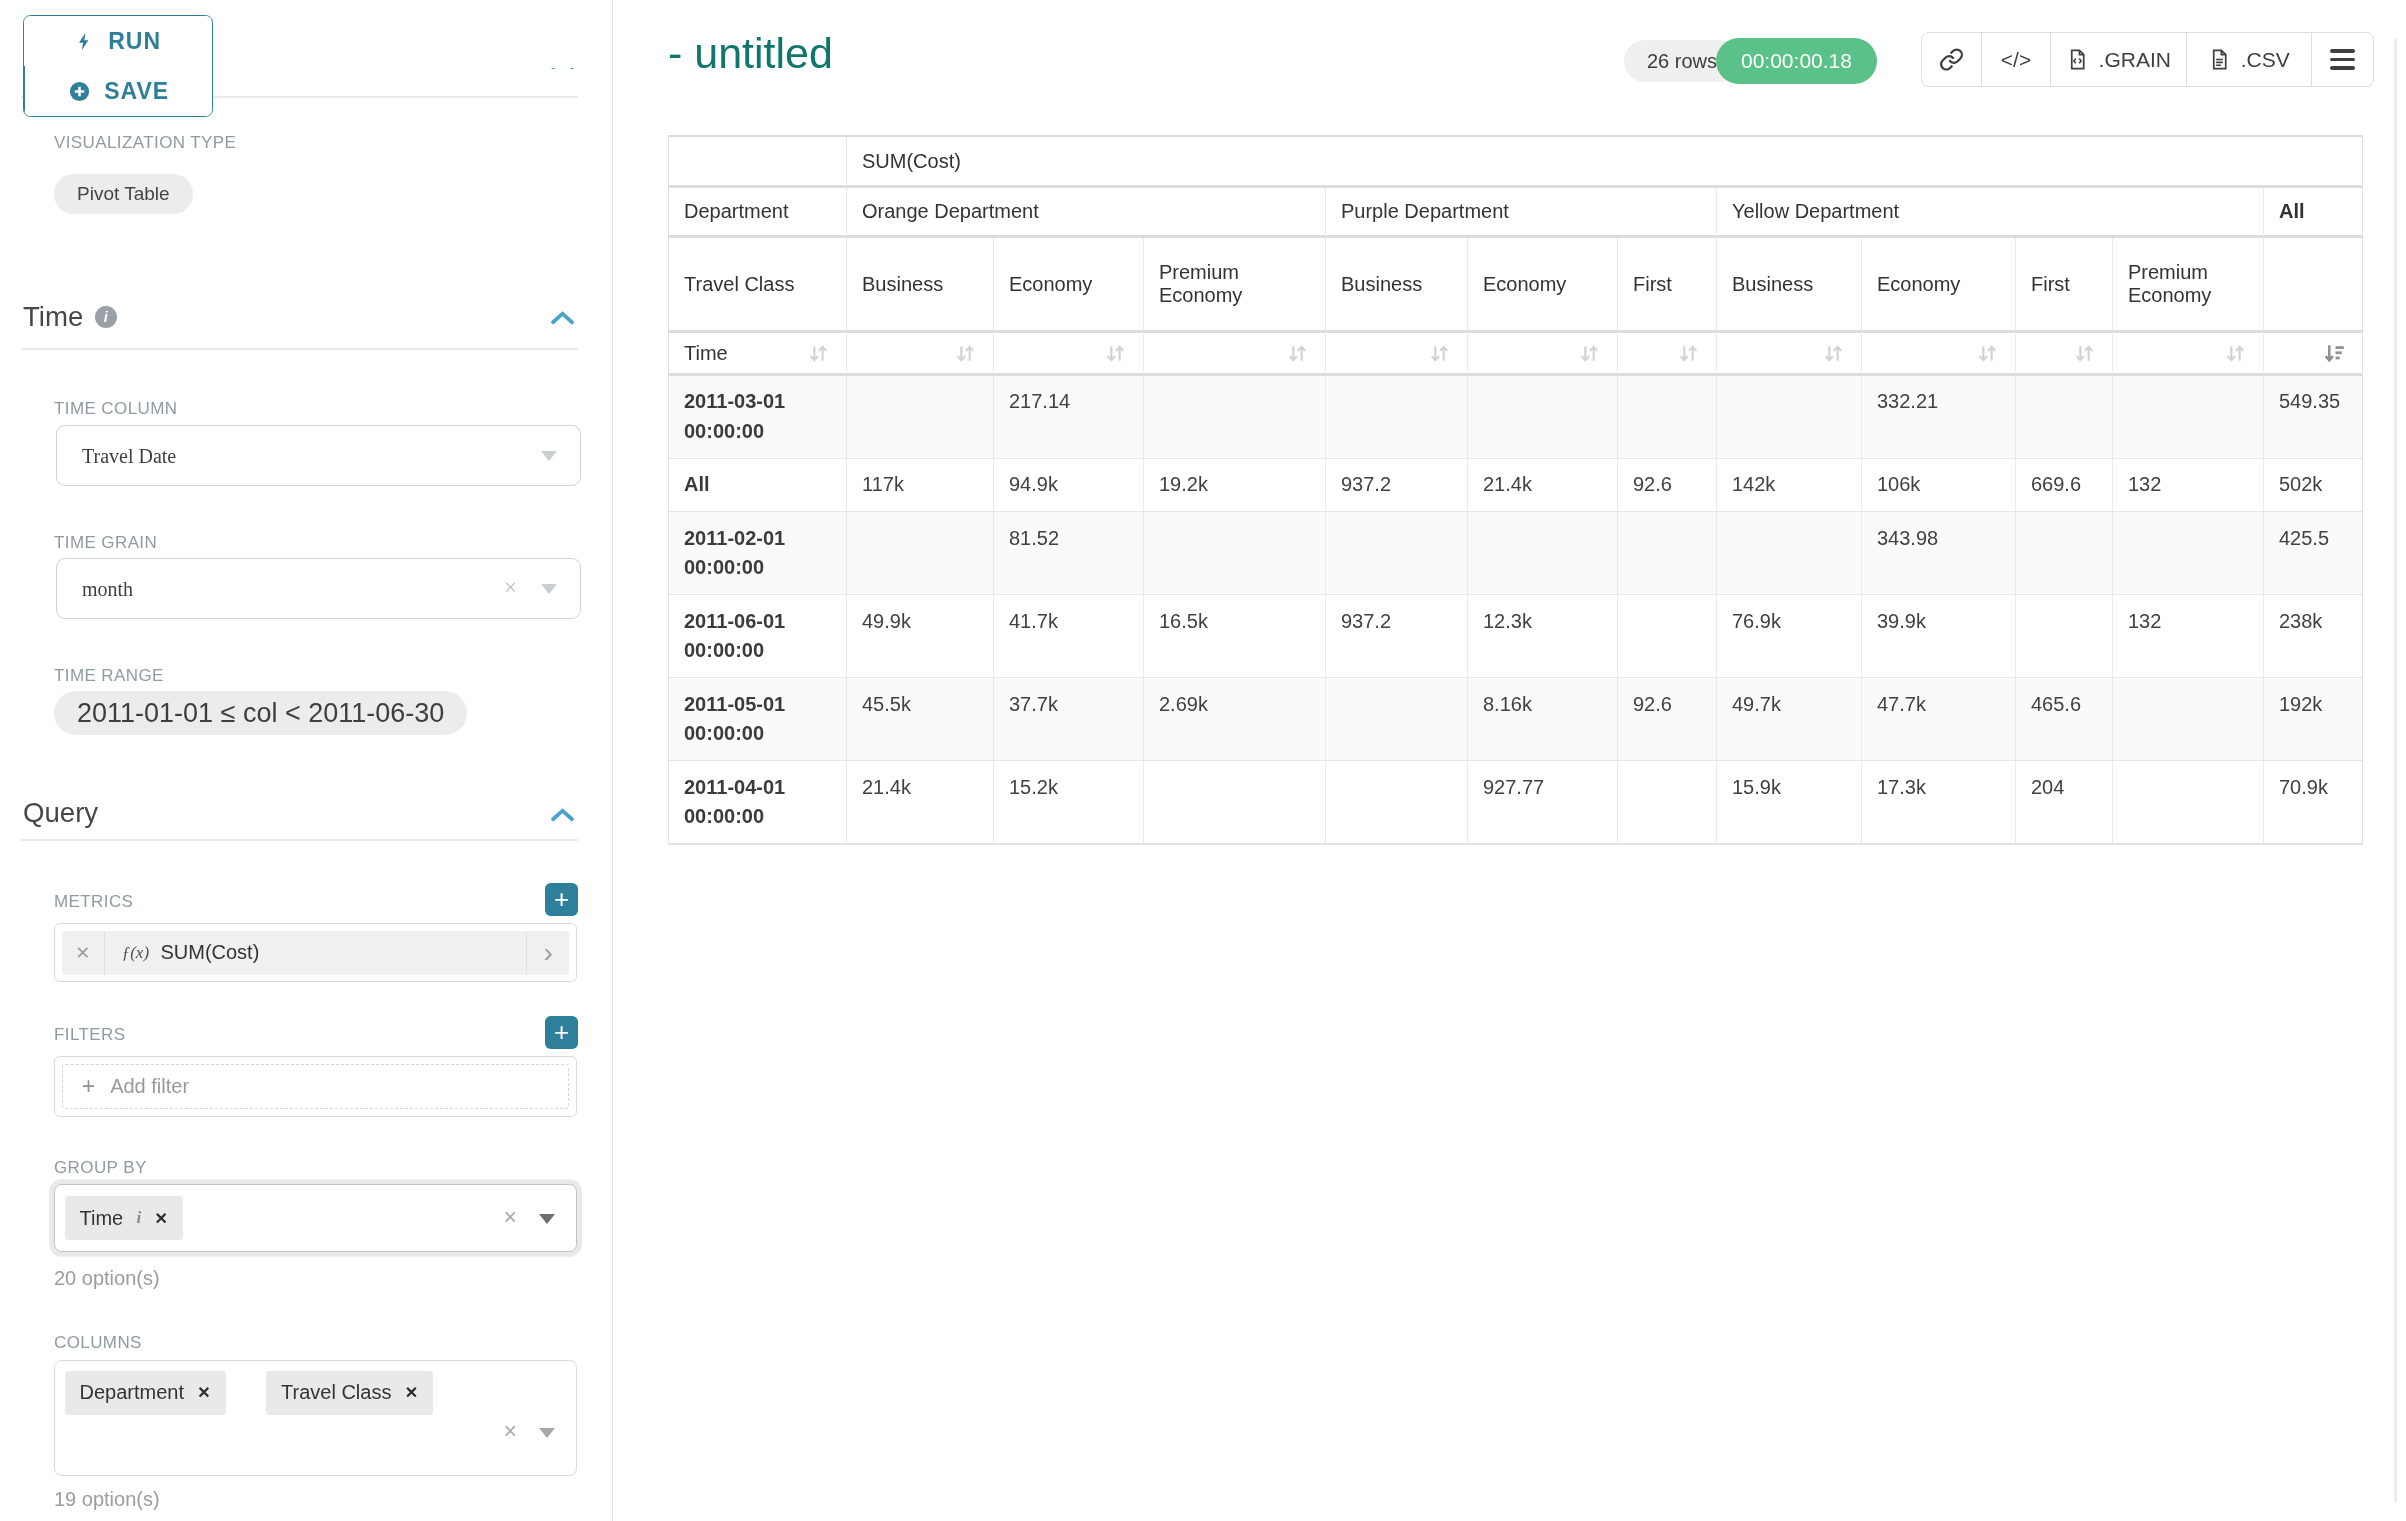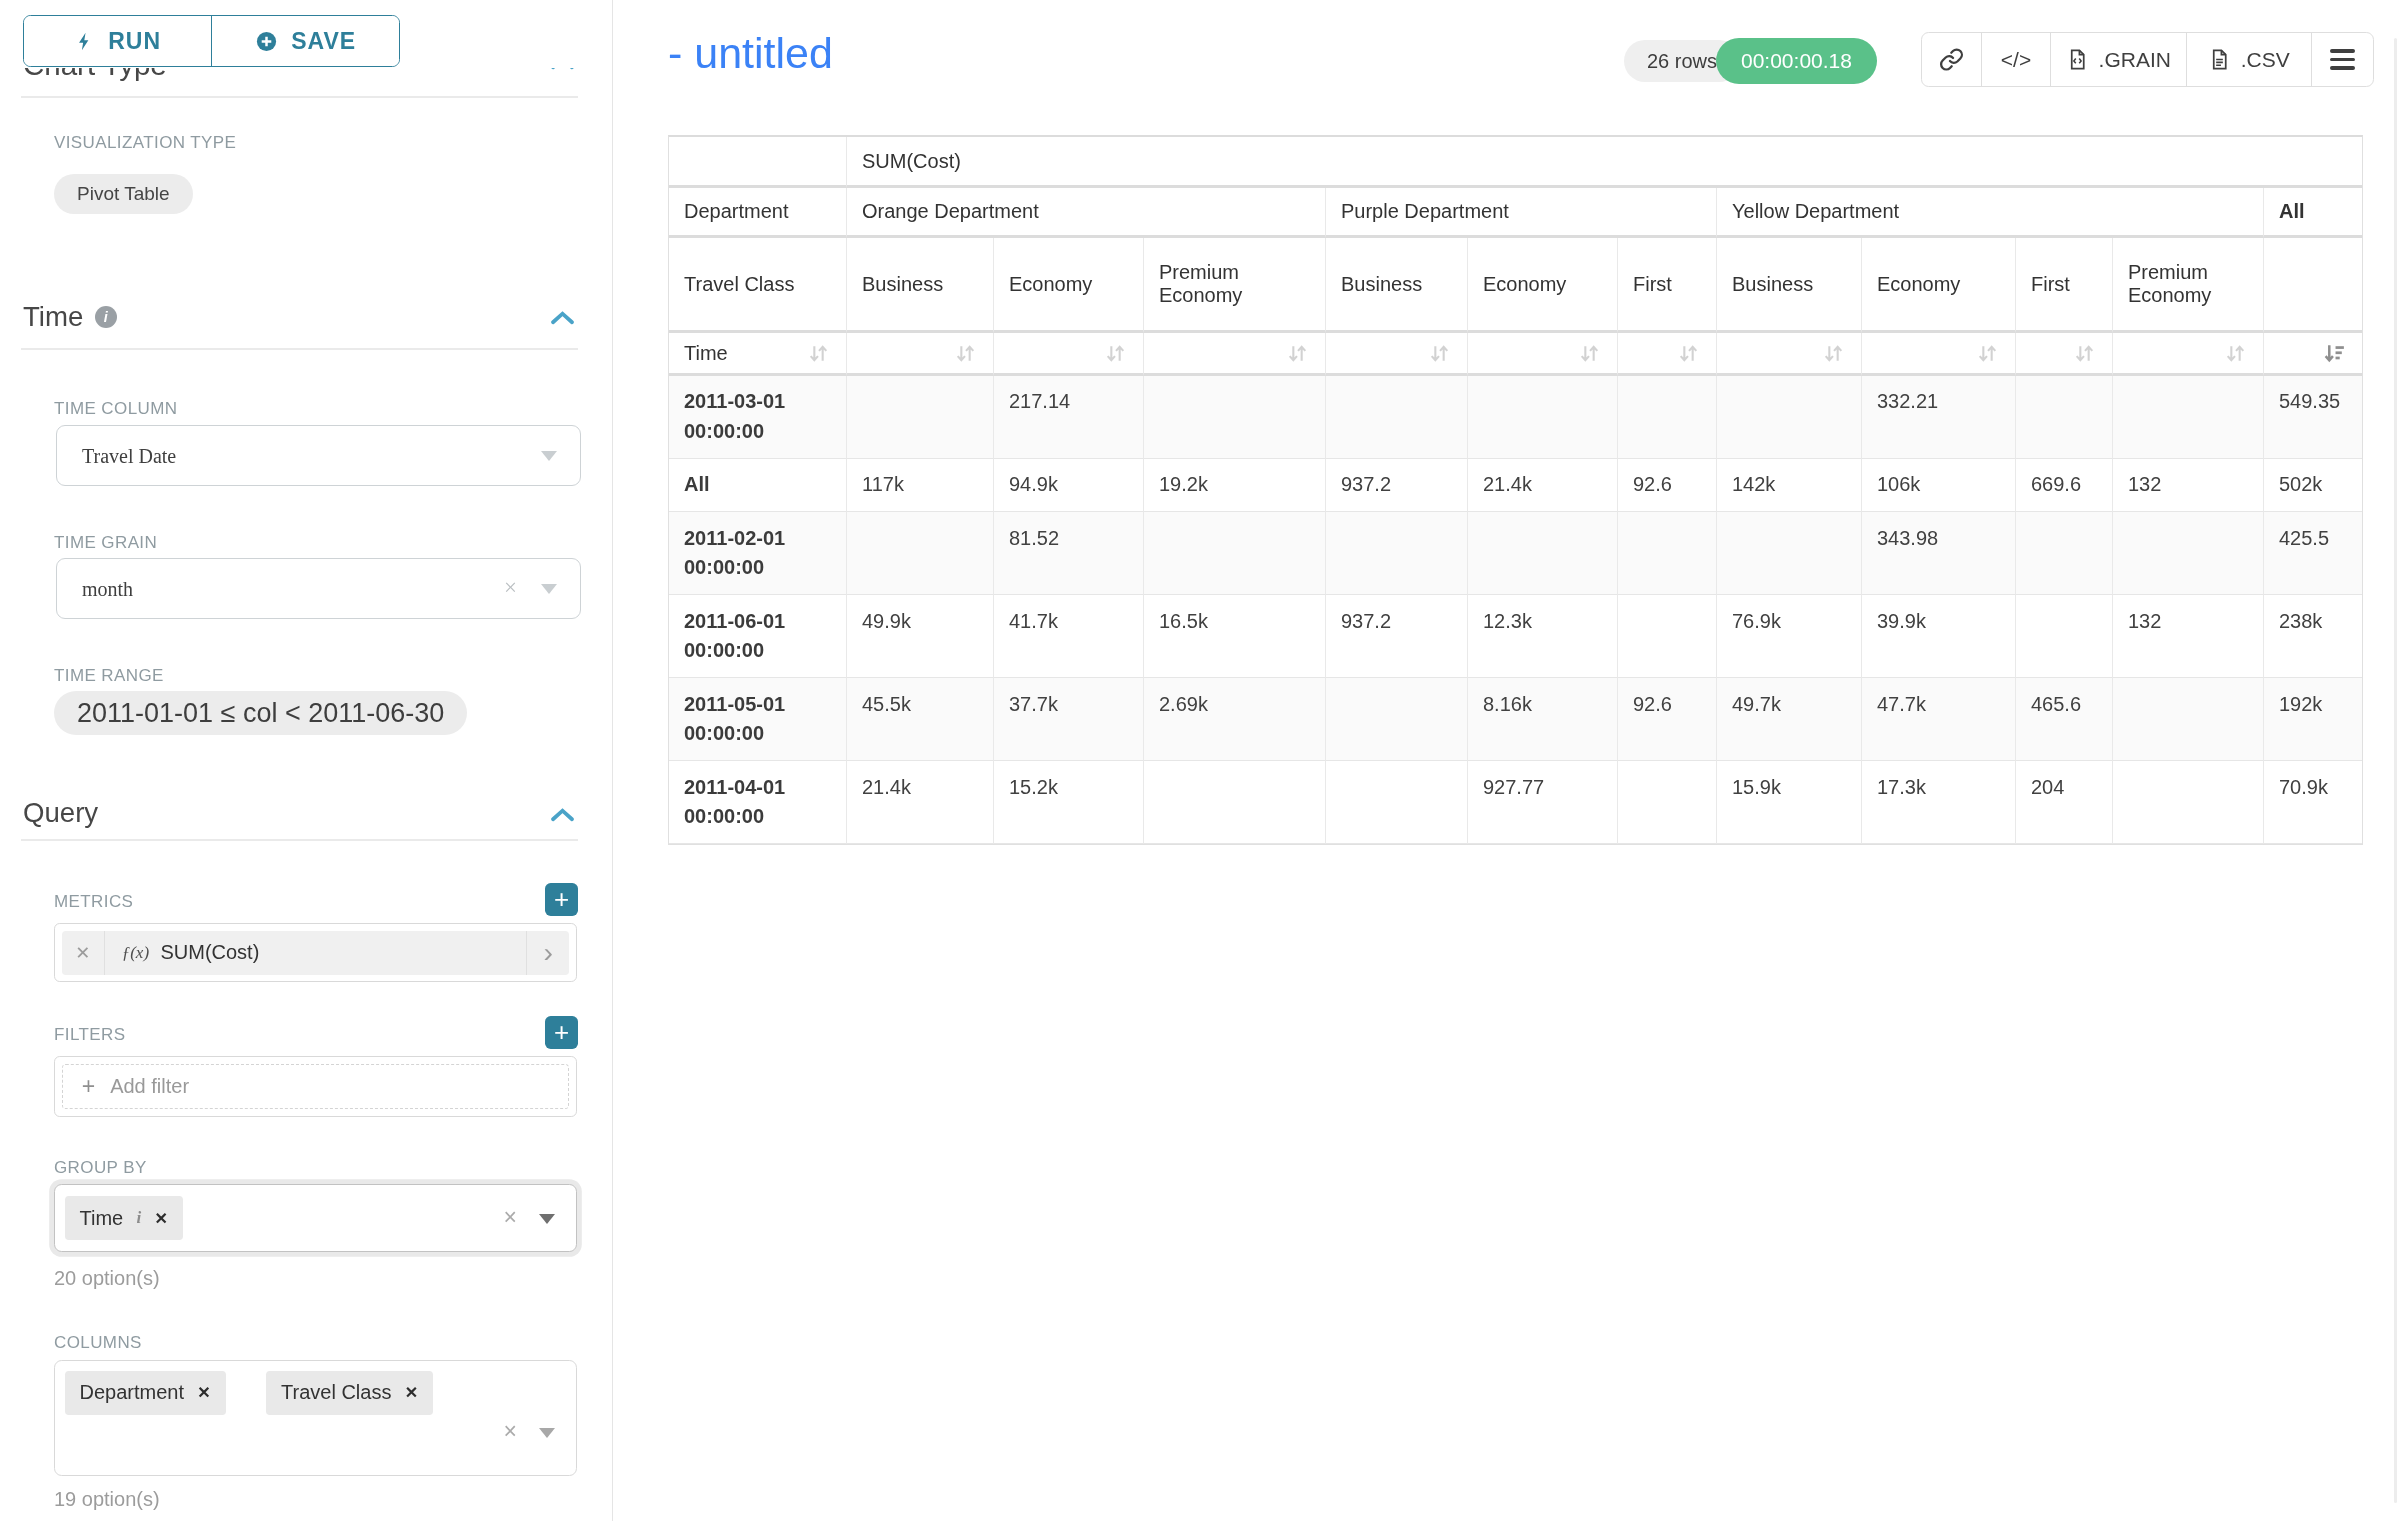--- a/index.html
+++ b/index.html
@@ -5,21 +5,21 @@
   html,body{margin:0;padding:0;}
   body{
     width:2406px;height:1522px;overflow:hidden;background:#fff;
     font-family:"Liberation Sans", sans-serif;color:#3f3f3f;position:relative;
     -webkit-font-smoothing:antialiased;
   }
   .abs{position:absolute;}
   
   #sidebar{position:absolute;left:0;top:0;width:612px;height:1522px;background:#fff;border-right:1.9px solid #e5e5e5;}
   .sb-topbar{position:absolute;left:0;top:0;width:100%;height:68px;background:#fff;z-index:6;}
-  .btn-group{position:absolute;left:23px;top:15px;display:flex;border:1.9px solid #2e7f9a;border-radius:7.6px;overflow:hidden;background:#fff;}
+  .btn-group{position:absolute;left:23px;top:15px;display:flex;border:1.9px solid #2e7f9a;border-radius:7.6px;overflow:hidden;background:#fff;flex-direction:column;}
   .btn-group .seg{width:187px;height:50px;display:flex;align-items:center;justify-content:center;gap:13.3px;
      color:#2e7f9a;font-size:23px;font-weight:700;letter-spacing:1px;cursor:pointer;background:#fff;}
   .btn-group .seg + .seg{border-left:1.9px solid #2e7f9a;}
   .section-head{position:absolute;left:23px;z-index:1;font-size:27.6px;color:#474747;display:flex;align-items:center;gap:11.4px;}
   .chevron{position:absolute;color:#4aa3c8;z-index:1;}
   .divider{position:absolute;left:21px;width:557px;height:1.9px;background:#eaeaea;}
   .lbl{position:absolute;left:54px;font-size:17px;color:#8f9ba1;letter-spacing:0.4px;}
   .pill{display:inline-flex;align-items:center;background:#ececec;border-radius:22px;font-size:19px;color:#454545;padding:0 23px;height:40px;}
   .selectbox{position:absolute;left:56px;width:523px;background:#fff;border:1.4px solid #ced3d6;border-radius:9px;font-family:Liberation Serif, serif;}
   .selectbox .val{position:absolute;left:25px;top:50%;transform:translateY(-50%);font-size:20px;color:#3f3f3f;}
@@ -36,21 +36,21 @@
   .metric-chip .gocell{width:42px;align-self:stretch;display:flex;align-items:center;justify-content:center;border-left:1.9px solid #e0e0e0;color:#9c9c9c;font-size:28.5px;cursor:pointer;}
   .dashed-inner{position:absolute;left:6.7px;right:6.7px;top:6.7px;bottom:6.7px;border:1.9px dashed #d4d4d4;border-radius:3.8px;display:flex;align-items:center;gap:15px;padding-left:19px;color:#999;font-size:20px;cursor:pointer;}
   .dashed-inner .plus{font-size:23px;color:#8f8f8f;}
   .tagbox{position:absolute;left:54px;width:523px;background:#fff;border-radius:7.6px;box-sizing:border-box;}
   .tag{display:inline-flex;align-items:center;height:44px;background:#e9e9e9;border-radius:3.8px;padding:0 15px;font-size:20px;color:#333;gap:13.3px;}
   .tag .x{font-weight:700;font-size:16px;color:#2d2d2d;cursor:pointer;}
   .tag .i{color:#8c8c8c;font-weight:700;font-style:italic;font-size:17px;font-family:"Liberation Serif", serif;}
   .hint{position:absolute;left:54px;font-size:20px;color:#9c9c9c;}
   
   #main{position:absolute;left:613px;top:0;right:0;height:1522px;background:#fff;}
-  .title{position:absolute;left:55px;top:28.5px;font-size:43px;color:#3b82f6;}
+  .title{position:absolute;left:55px;top:28.5px;font-size:43px;color:#0f766e;}
   .badge-gray{position:absolute;display:flex;align-items:center;background:#efefef;border-radius:21px;height:42px;padding:0 23px;font-size:20px;color:#3d3d3d;}
   .badge-green{position:absolute;display:flex;align-items:center;background:#5ac189;border-radius:23px;height:46px;padding:0 25px;font-size:21px;color:#fff;}
   .toolbar{position:absolute;display:flex;border:1.9px solid #dedede;border-radius:7.6px;background:#fff;height:55px;box-sizing:border-box;align-items:stretch;}
   .toolbar .tseg{display:flex;align-items:center;justify-content:center;gap:9.5px;color:#3f3f3f;font-size:21px;cursor:pointer;padding:0;}
   .toolbar .tseg + .tseg{border-left:1.9px solid #dedede;}
   .hamburger{display:flex;flex-direction:column;gap:4.8px;}
   .hamburger div{width:25px;height:3.8px;background:#3f3f3f;border-radius:1.9px;}
   
   .pivot-wrap{position:absolute;left:55px;top:135px;}
   table.pivot{table-layout:fixed;width:1693px;border-collapse:separate;border-spacing:0;border:1px solid #e0e0e0;border-top:2.9px solid #dcdcdc;}

